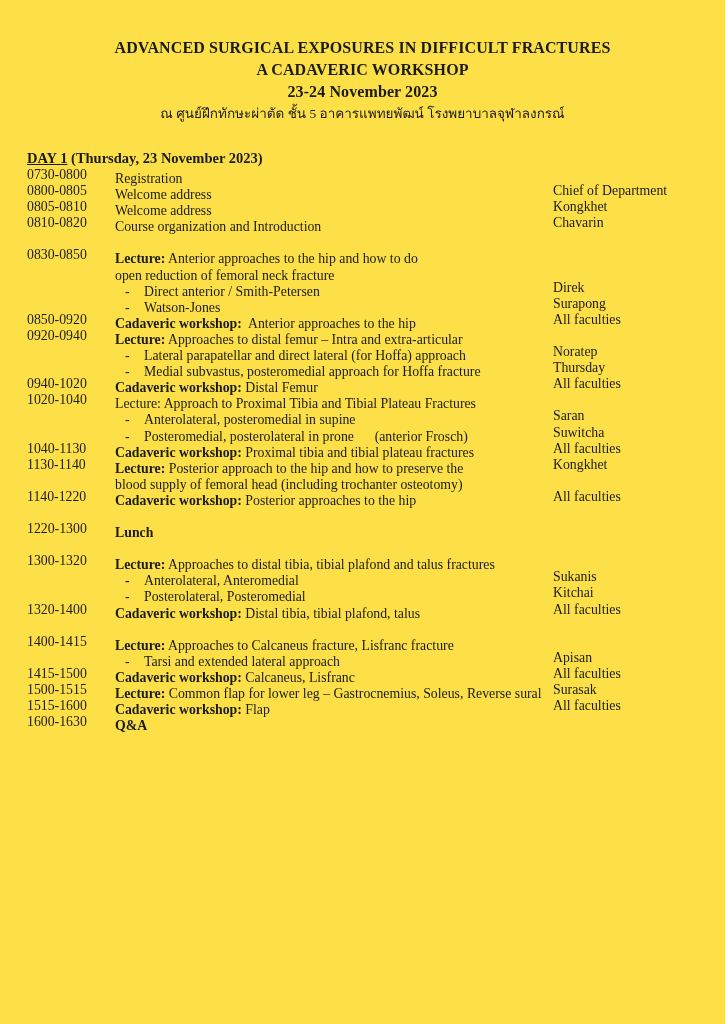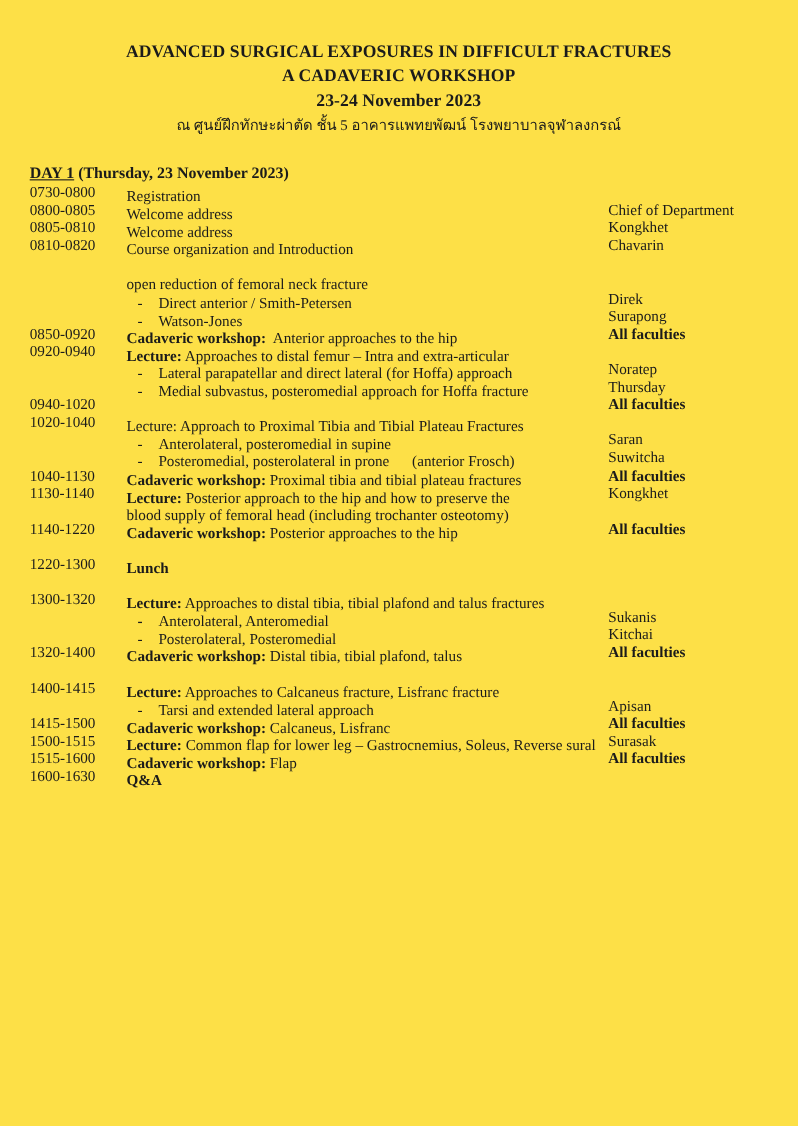--- a/index.html
+++ b/index.html
@@ -53,21 +53,21 @@
   .row .faculty{ position: absolute; left: 553px; top: 0; }
   .row .dash   { display: none; }
   .row .desc.bullet .dash {
     display: inline-block;
     width: 19px;
     padding-left: 10px;
     font-weight: normal;
   }
   .row .desc.bullet.dash-bold .dash { font-weight: bold; }
   .prefix { font-weight: bold; }
-  .b { font-weight: bold; }
+  .b { font-weight: normal; }
 </style>
 </head>
 <body>
 
 <div class="page">
 
   <div class="doc-header">
     <div class="title-line">ADVANCED SURGICAL EXPOSURES IN DIFFICULT FRACTURES</div>
     <div class="title-line">A CADAVERIC WORKSHOP</div>
     <div class="title-line">23-24 November 2023</div>
@@ -75,28 +75,29 @@
   </div>
 
   <div class="day-heading"><span class="u">DAY 1</span><span> (Thursday, 23 November 2023)</span></div>
 
   <div class="schedule">
       <div class="row"><span class="time">0730-0800</span><span class="desc"><span class="prefix"></span><span class="txt">Registration</span></span><span class="faculty"></span></div>
       <div class="row"><span class="time">0800-0805</span><span class="desc"><span class="prefix"></span><span class="txt">Welcome address</span></span><span class="faculty">Chief of Department</span></div>
       <div class="row"><span class="time">0805-0810</span><span class="desc"><span class="prefix"></span><span class="txt">Welcome address</span></span><span class="faculty">Kongkhet</span></div>
       <div class="row"><span class="time">0810-0820</span><span class="desc"><span class="prefix"></span><span class="txt">Course organization and Introduction</span></span><span class="faculty">Chavarin</span></div>
       <div class="row"><span class="time"></span><span class="faculty"></span></div>
+      <div class="row"><span class="time">0830-0850</span><span class="desc"><span class="prefix">Lecture:</span><span class="txt"> Anterior approaches to the hip and how to do</span></span><span class="faculty"></span></div>
       <div class="row"><span class="time"></span><span class="desc cont"><span class="prefix"></span><span class="txt">open reduction of femoral neck fracture</span></span><span class="faculty"></span></div>
       <div class="row"><span class="time"></span><span class="desc bullet"><span class="dash">-</span><span class="prefix"></span><span class="txt">Direct anterior / Smith-Petersen</span></span><span class="faculty">Direk</span></div>
       <div class="row"><span class="time"></span><span class="desc bullet"><span class="dash">-</span><span class="prefix"></span><span class="txt">Watson-Jones</span></span><span class="faculty">Surapong</span></div>
       <div class="row"><span class="time">0850-0920</span><span class="desc"><span class="prefix">Cadaveric workshop:</span><span class="txt">  Anterior approaches to the hip</span></span><span class="faculty b">All faculties</span></div>
       <div class="row"><span class="time">0920-0940</span><span class="desc"><span class="prefix">Lecture:</span><span class="txt"> Approaches to distal femur – Intra and extra-articular</span></span><span class="faculty"></span></div>
       <div class="row"><span class="time"></span><span class="desc bullet"><span class="dash">-</span><span class="prefix"></span><span class="txt">Lateral parapatellar and direct lateral (for Hoffa) approach</span></span><span class="faculty">Noratep</span></div>
       <div class="row"><span class="time"></span><span class="desc bullet"><span class="dash">-</span><span class="prefix"></span><span class="txt">Medial subvastus, posteromedial approach for Hoffa fracture</span></span><span class="faculty">Thursday</span></div>
-      <div class="row"><span class="time">0940-1020</span><span class="faculty b">All faculties</span></div>
+      <div class="row"><span class="time">0940-1020</span><span class="desc"><span class="prefix">Cadaveric workshop:</span><span class="txt"> Distal Femur</span></span><span class="faculty b">All faculties</span></div>
       <div class="row"><span class="time">1020-1040</span><span class="desc"><span class="prefix"></span><span class="txt">Lecture: Approach to Proximal Tibia and Tibial Plateau Fractures</span></span><span class="faculty"></span></div>
       <div class="row"><span class="time"></span><span class="desc bullet"><span class="dash">-</span><span class="prefix"></span><span class="txt">Anterolateral, posteromedial in supine</span></span><span class="faculty">Saran</span></div>
       <div class="row"><span class="time"></span><span class="desc bullet"><span class="dash">-</span><span class="prefix"></span><span class="txt">Posteromedial, posterolateral in prone      (anterior Frosch)</span></span><span class="faculty">Suwitcha</span></div>
       <div class="row"><span class="time">1040-1130</span><span class="desc"><span class="prefix">Cadaveric workshop:</span><span class="txt"> Proximal tibia and tibial plateau fractures</span></span><span class="faculty b">All faculties</span></div>
       <div class="row"><span class="time">1130-1140</span><span class="desc"><span class="prefix">Lecture:</span><span class="txt"> Posterior approach to the hip and how to preserve the</span></span><span class="faculty">Kongkhet</span></div>
       <div class="row"><span class="time"></span><span class="desc cont"><span class="prefix"></span><span class="txt">blood supply of femoral head (including trochanter osteotomy)</span></span><span class="faculty"></span></div>
       <div class="row"><span class="time">1140-1220</span><span class="desc"><span class="prefix">Cadaveric workshop:</span><span class="txt"> Posterior approaches to the hip</span></span><span class="faculty b">All faculties</span></div>
       <div class="row"><span class="time"></span><span class="faculty"></span></div>
       <div class="row"><span class="time">1220-1300</span><span class="desc"><span class="prefix">Lunch</span><span class="txt"></span></span><span class="faculty"></span></div>
       <div class="row"><span class="time"></span><span class="faculty"></span></div>

